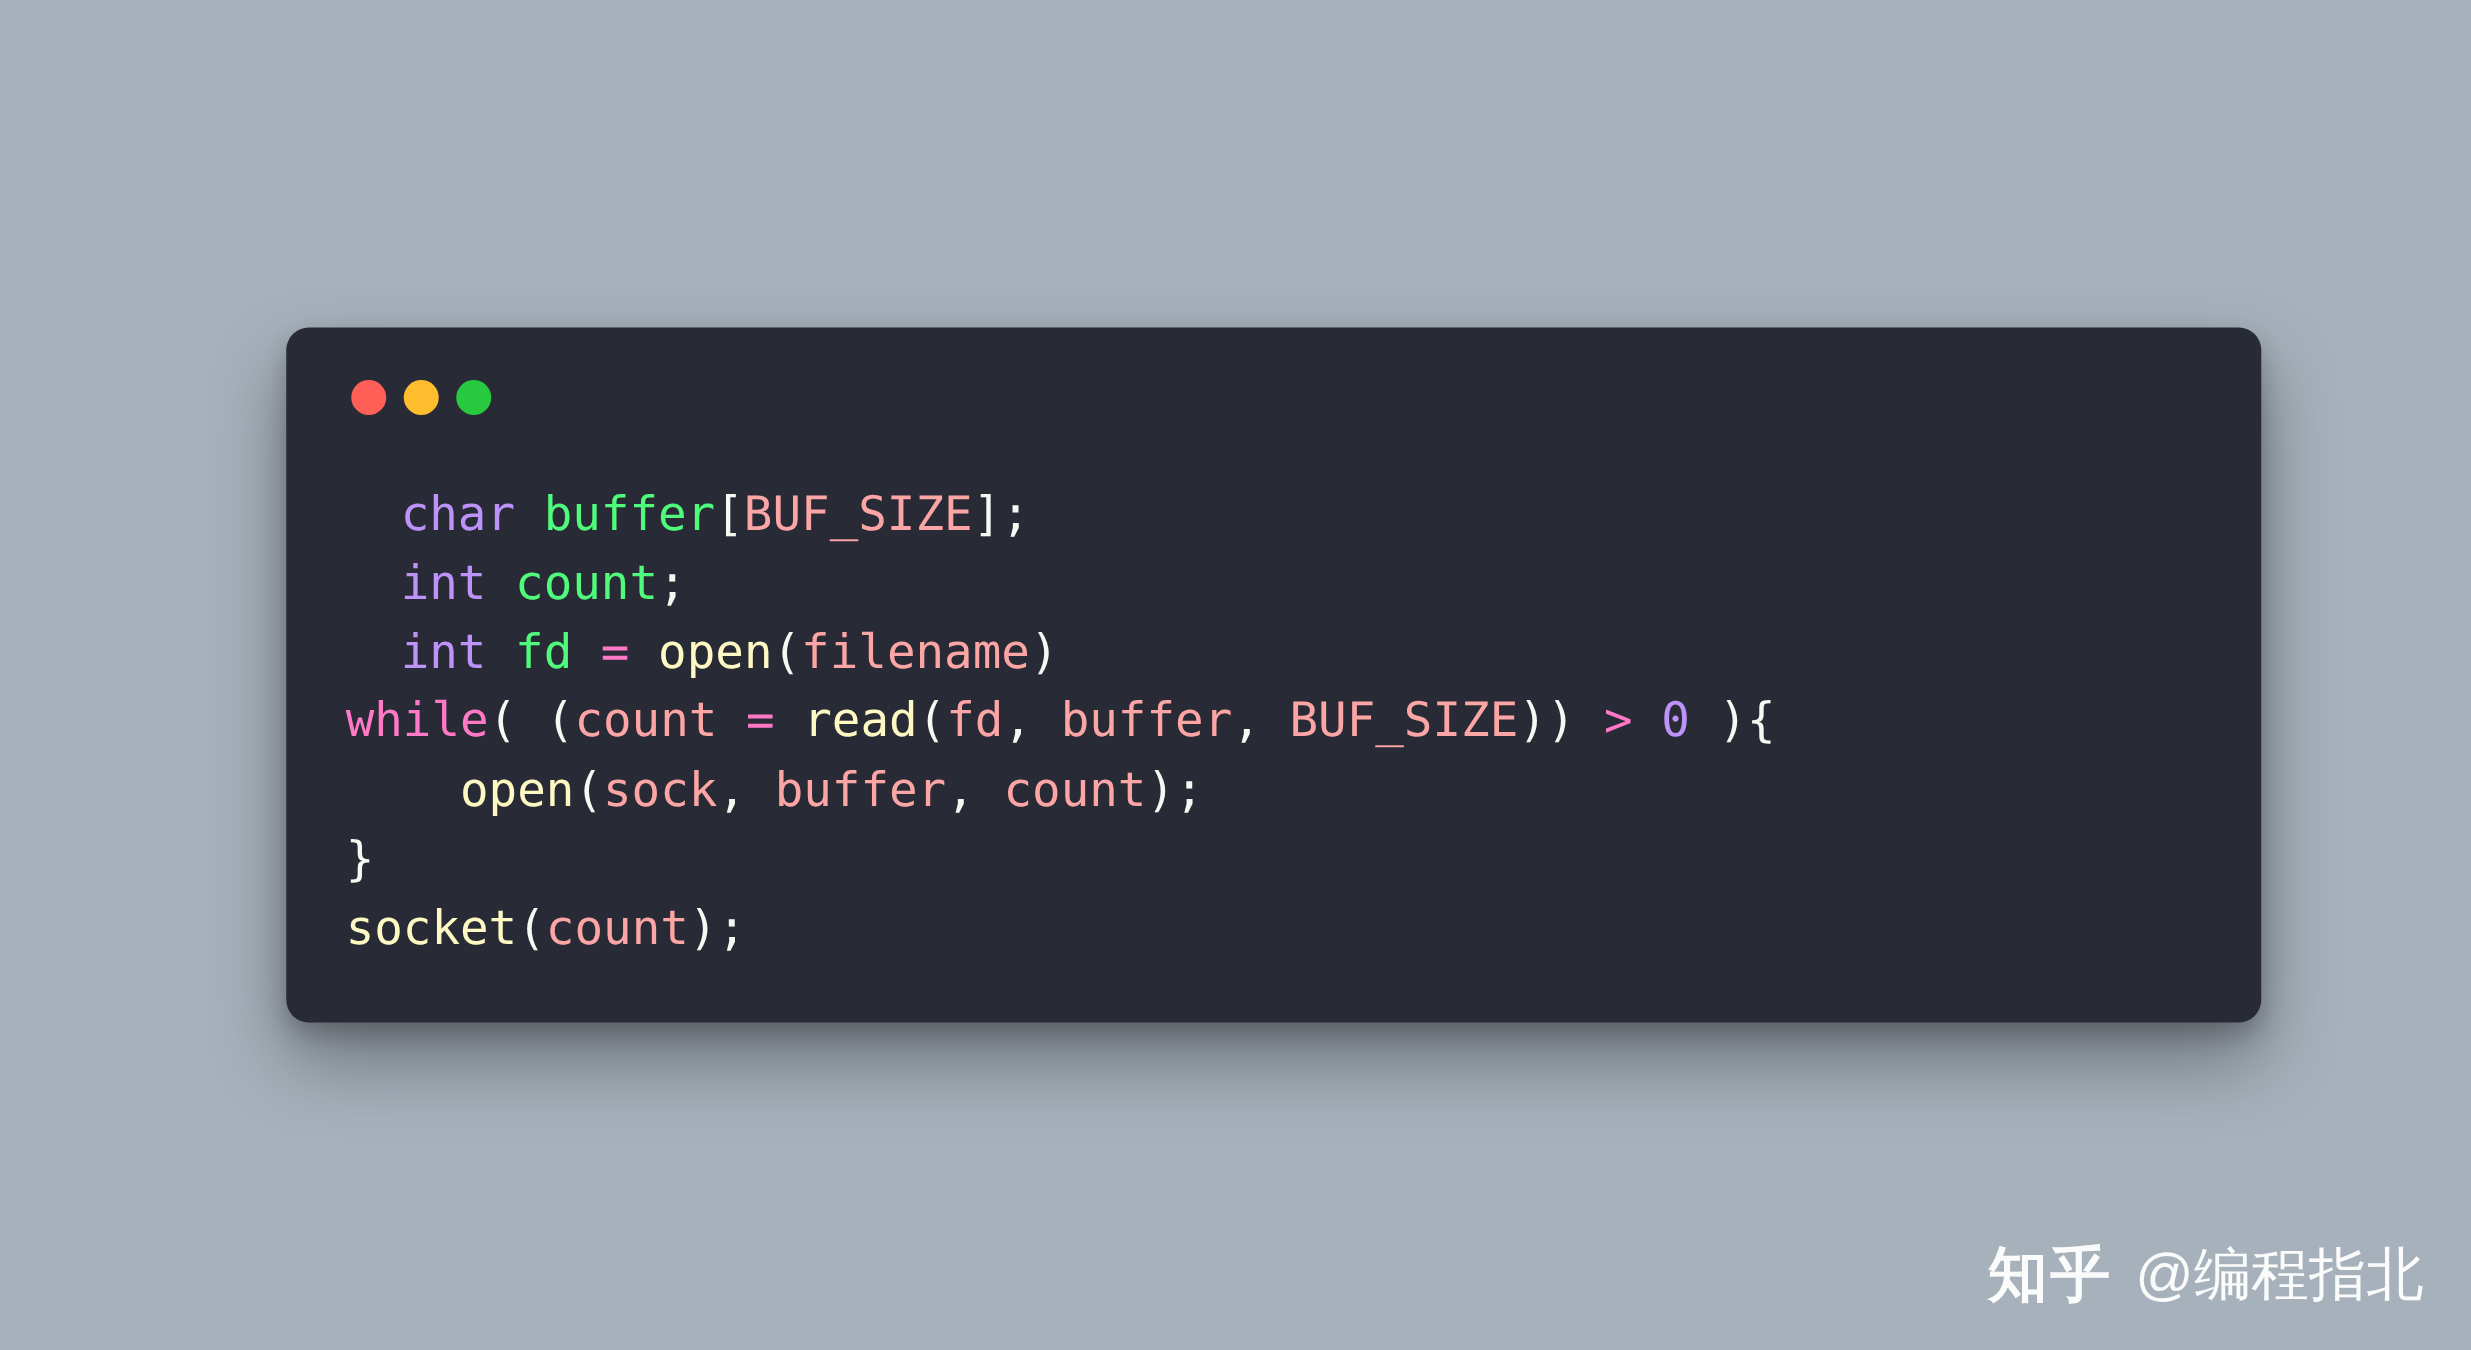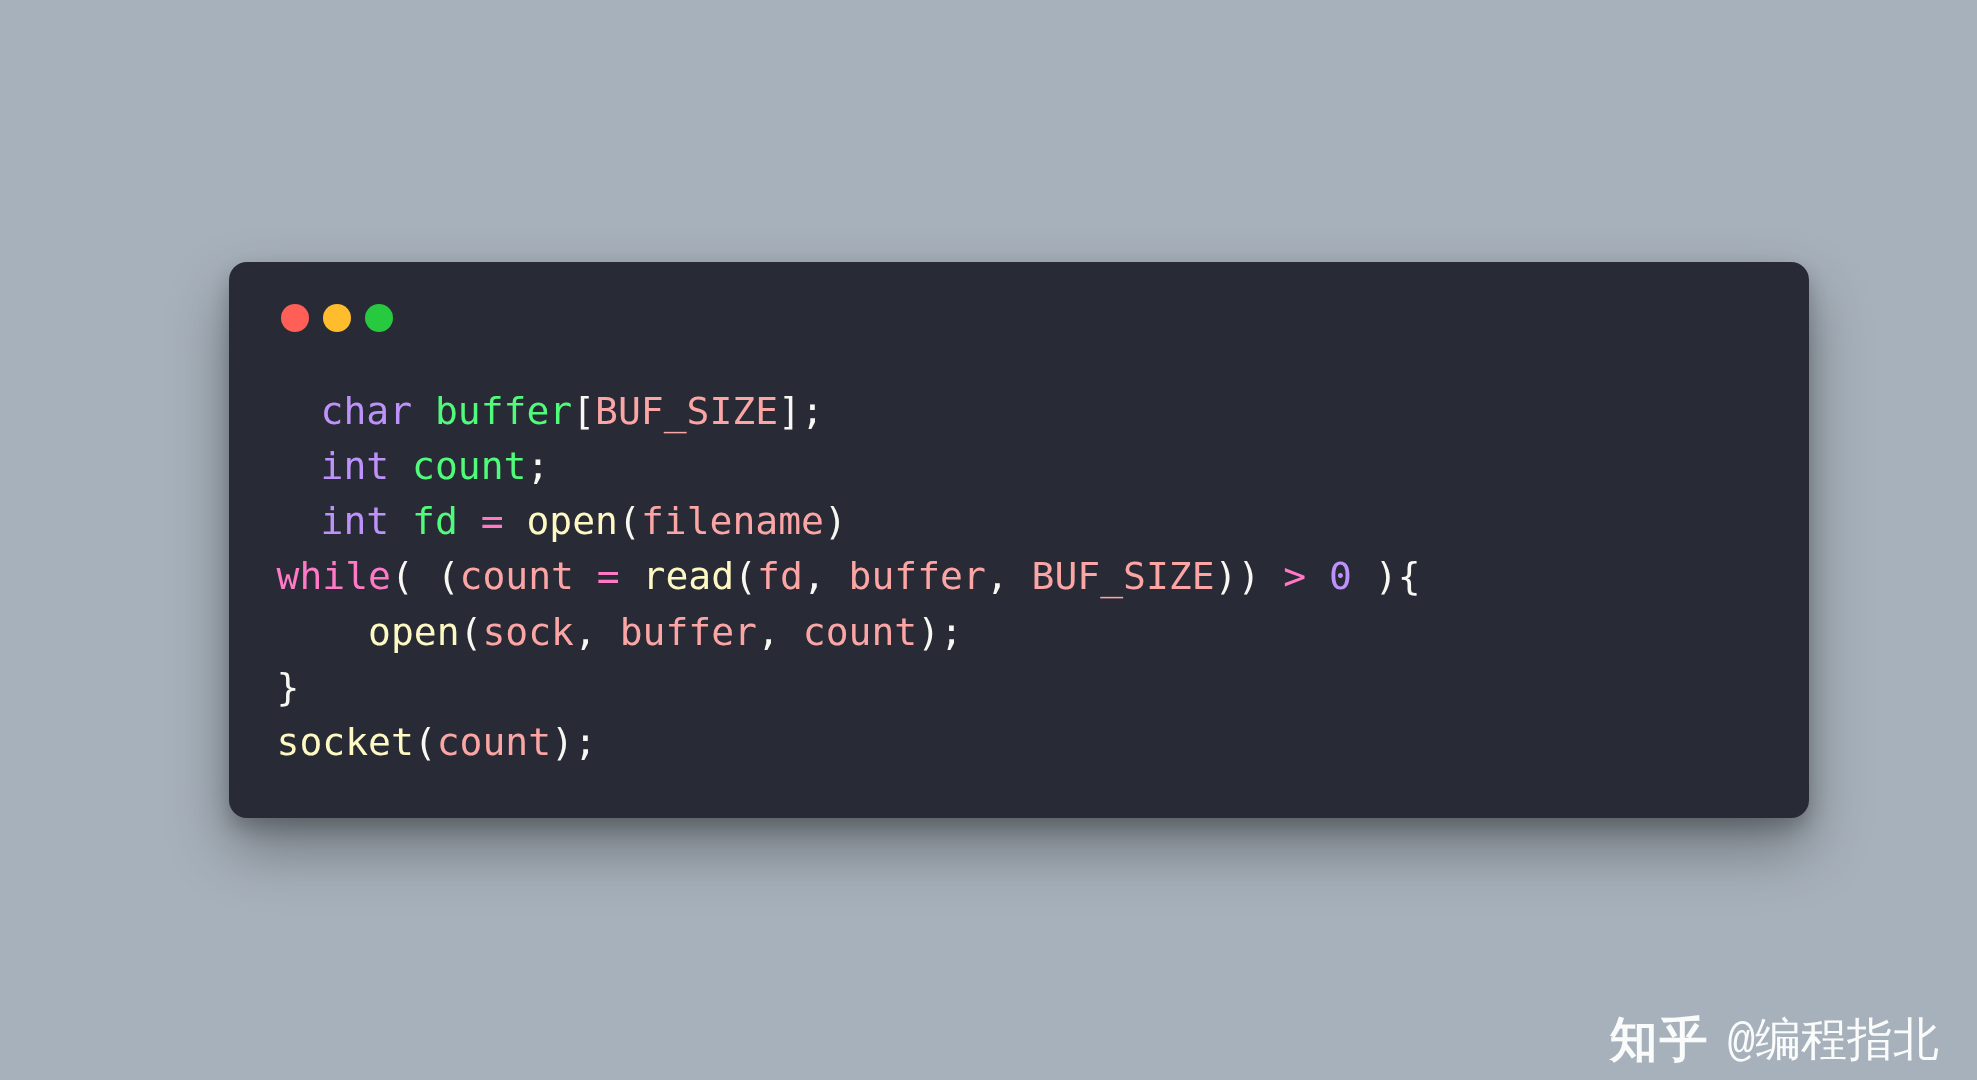--- a/index.html
+++ b/index.html
@@ -49,38 +49,37 @@
     }
     .kw-type { color: #bd93f9; margin-left: 44px; }
     .kw-ctrl { color: #ff79c6; }
     .fn { color: #fef9c3; }
     .var { color: #fca5a5; }
     .num { color: #bd93f9; }
     .punct { color: #f8f8f2; }
     .iden { color: #50fa7b; }
     .watermark {
       position: absolute;
-      bottom: 8px;
+      bottom: 28px;
       right: 38px;
       color: #ffffff;
       font-size: 46px;
       font-family: 'PingFang SC', 'Microsoft YaHei', sans-serif;
       display: flex;
       align-items: center;
       gap: 18px;
       opacity: 0.95;
     }
     .watermark-logo {
       font-weight: 600;
       font-size: 48px;
       letter-spacing: 2px;
     }
     .watermark-text {
       font-weight: 400;
-      font-family: Liberation Mono, monospace;
     }
   </style>
 </head>
 <body>
 
 <div class="code-window">
   <div class="traffic-lights">
     <div class="light red"></div>
     <div class="light yellow"></div>
     <div class="light green"></div>

